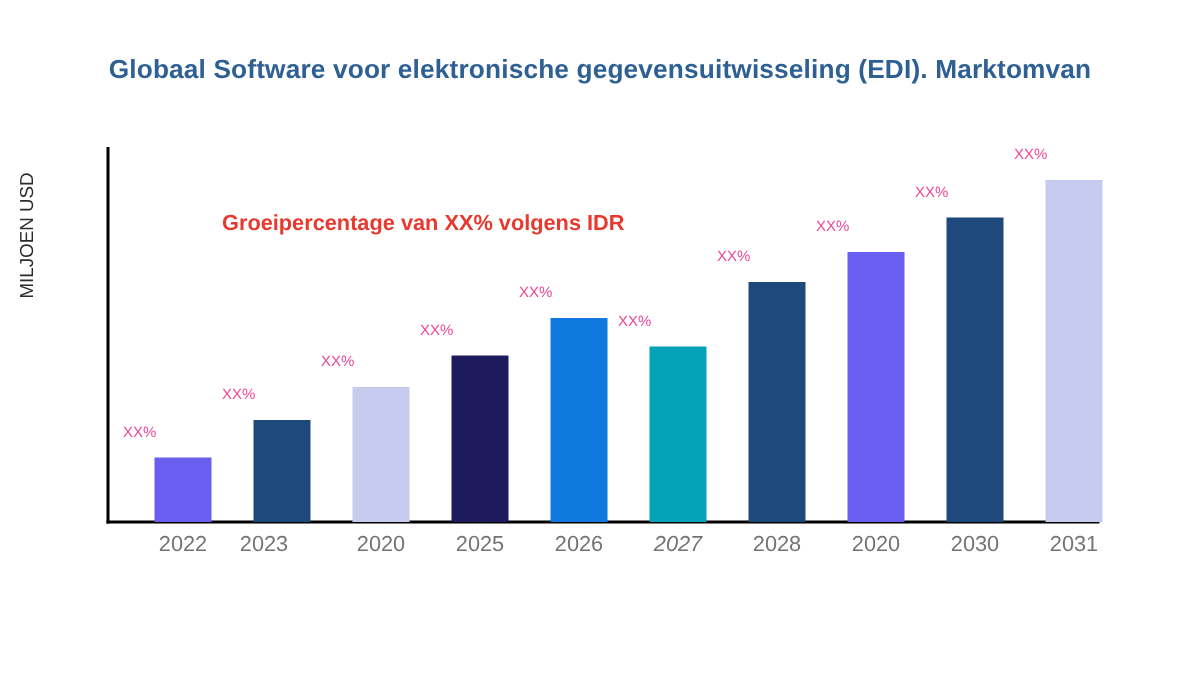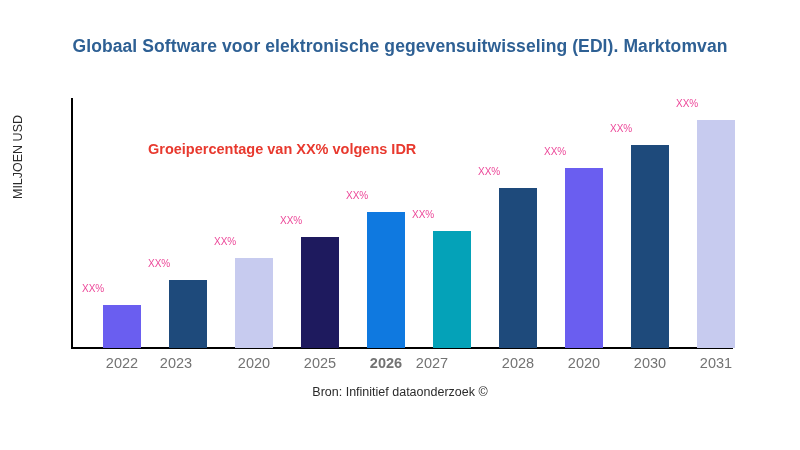--- a/index.html
+++ b/index.html
@@ -127,33 +127,32 @@
       <div class="bar-value" style="left: 148px; width: 80px; top: 258px;">XX%</div>
       <div class="x-tick-label" style="left: 136px; width: 80px;">2023</div>
       <div class="bar" style="left: 235px; width: 38px; height: 90px; top: 258px; bottom: auto; position: absolute; background: rgb(199, 203, 239);"></div>
       <div class="bar-value" style="left: 214px; width: 80px; top: 236px;">XX%</div>
       <div class="x-tick-label" style="left: 214px; width: 80px;">2020</div>
       <div class="bar" style="left: 301px; width: 38px; height: 111px; top: 237px; bottom: auto; position: absolute; background: rgb(30, 26, 94);"></div>
       <div class="bar-value" style="left: 280px; width: 80px; top: 215px;">XX%</div>
       <div class="x-tick-label" style="left: 280px; width: 80px;">2025</div>
       <div class="bar" style="left: 367px; width: 38px; height: 136px; top: 212px; bottom: auto; position: absolute; background: rgb(15, 121, 224);"></div>
       <div class="bar-value" style="left: 346px; width: 80px; top: 190px;">XX%</div>
-      <div class="x-tick-label" style="left: 346px; width: 80px; font-weight: bold;">2026</div>
+      <div class="x-tick-label" style="left: 346px; width: 80px;">2026</div>
       <div class="bar" style="left: 433px; width: 38px; height: 117px; top: 231px; bottom: auto; position: absolute; background: rgb(4, 162, 184);"></div>
       <div class="bar-value" style="left: 412px; width: 80px; top: 209px;">XX%</div>
-      <div class="x-tick-label" style="left: 392px; width: 80px;">2027</div>
+      <div class="x-tick-label" style="left: 412px; width: 80px; font-style: italic;">2027</div>
       <div class="bar" style="left: 499px; width: 38px; height: 160px; top: 188px; bottom: auto; position: absolute; background: rgb(30, 74, 123);"></div>
       <div class="bar-value" style="left: 478px; width: 80px; top: 166px;">XX%</div>
       <div class="x-tick-label" style="left: 478px; width: 80px; text-align: center;">2028</div>
       <div class="bar" style="left: 565px; width: 38px; height: 180px; top: 168px; bottom: auto; position: absolute; background: rgb(106, 94, 240);"></div>
       <div class="bar-value" style="left: 544px; width: 80px; top: 146px;">XX%</div>
       <div class="x-tick-label" style="left: 544px; width: 80px;">2020</div>
       <div class="bar" style="left: 631px; width: 38px; height: 203px; top: 145px; bottom: auto; position: absolute; background: rgb(30, 74, 123);"></div>
       <div class="bar-value" style="left: 610px; width: 80px; top: 123px;">XX%</div>
       <div class="x-tick-label" style="left: 610px; width: 80px;">2030</div>
       <div class="bar" style="left: 697px; width: 38px; height: 228px; top: 120px; bottom: auto; position: absolute; background: rgb(199, 203, 239);"></div>
       <div class="bar-value" style="left: 676px; width: 80px; top: 98px;">XX%</div>
       <div class="x-tick-label" style="left: 676px; width: 80px;">2031</div>
     </div>
 
-  <div class="source-note">Bron: Infinitief dataonderzoek ©</div>
 
 </div>
 
 </body></html>

